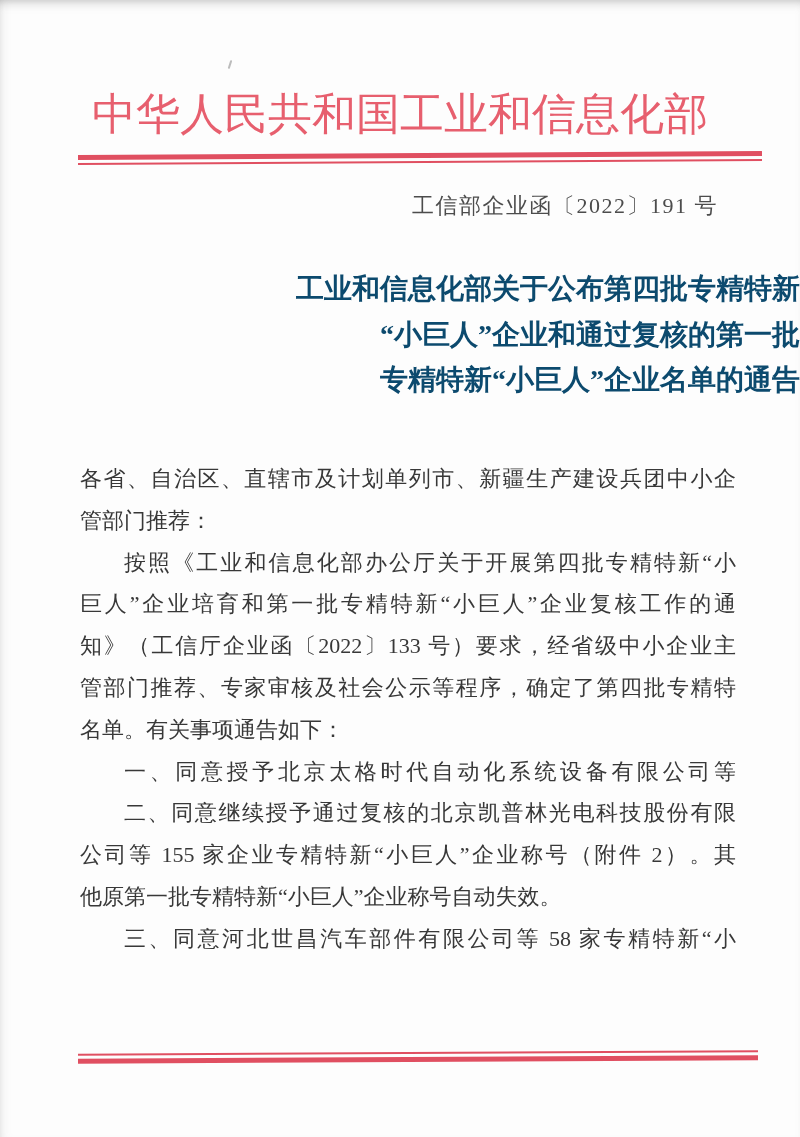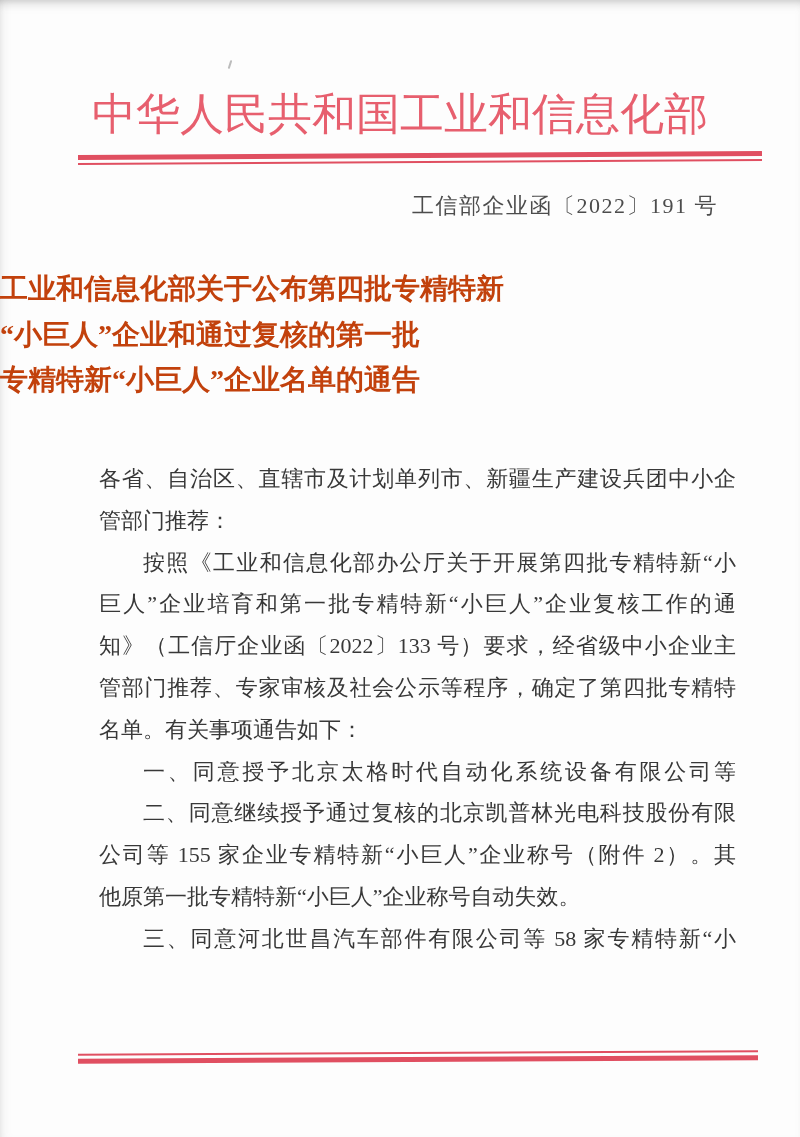--- a/index.html
+++ b/index.html
@@ -29,32 +29,31 @@
   .rule .thin{height:2px;}
   .rule .gap{height:3px;background:transparent;}
   .docnum{
     position:absolute;top:191px;right:82px;
     font-size:22px;color:#4c4c4c;
     letter-spacing:1.5px;
     white-space:nowrap;
   }
   .title{
     position:absolute;top:266px;left:0;right:0;
-    text-align:left;
-    font-size:28px;font-weight:bold;color:#c2410c;
+    text-align:right;
+    font-size:28px;font-weight:bold;color:#0c4a6e;
     line-height:45.5px;
   }
   .body-text{
     position:absolute;top:458px;left:80px;width:656px;
     font-size:22px;color:#383838;
   }
   .bline{
     height:41.8px;line-height:41.8px;
     white-space:nowrap;
-    margin-left:19px;
   }
   .bline.fill{
     white-space:normal;
     text-align:justify;
     text-align-last:justify;
   }
   .bline.indent{text-indent:44px;}
   .artifact{
     position:absolute;top:60px;left:229px;
     width:2px;height:9px;background:#9a9a9a;opacity:.65;

